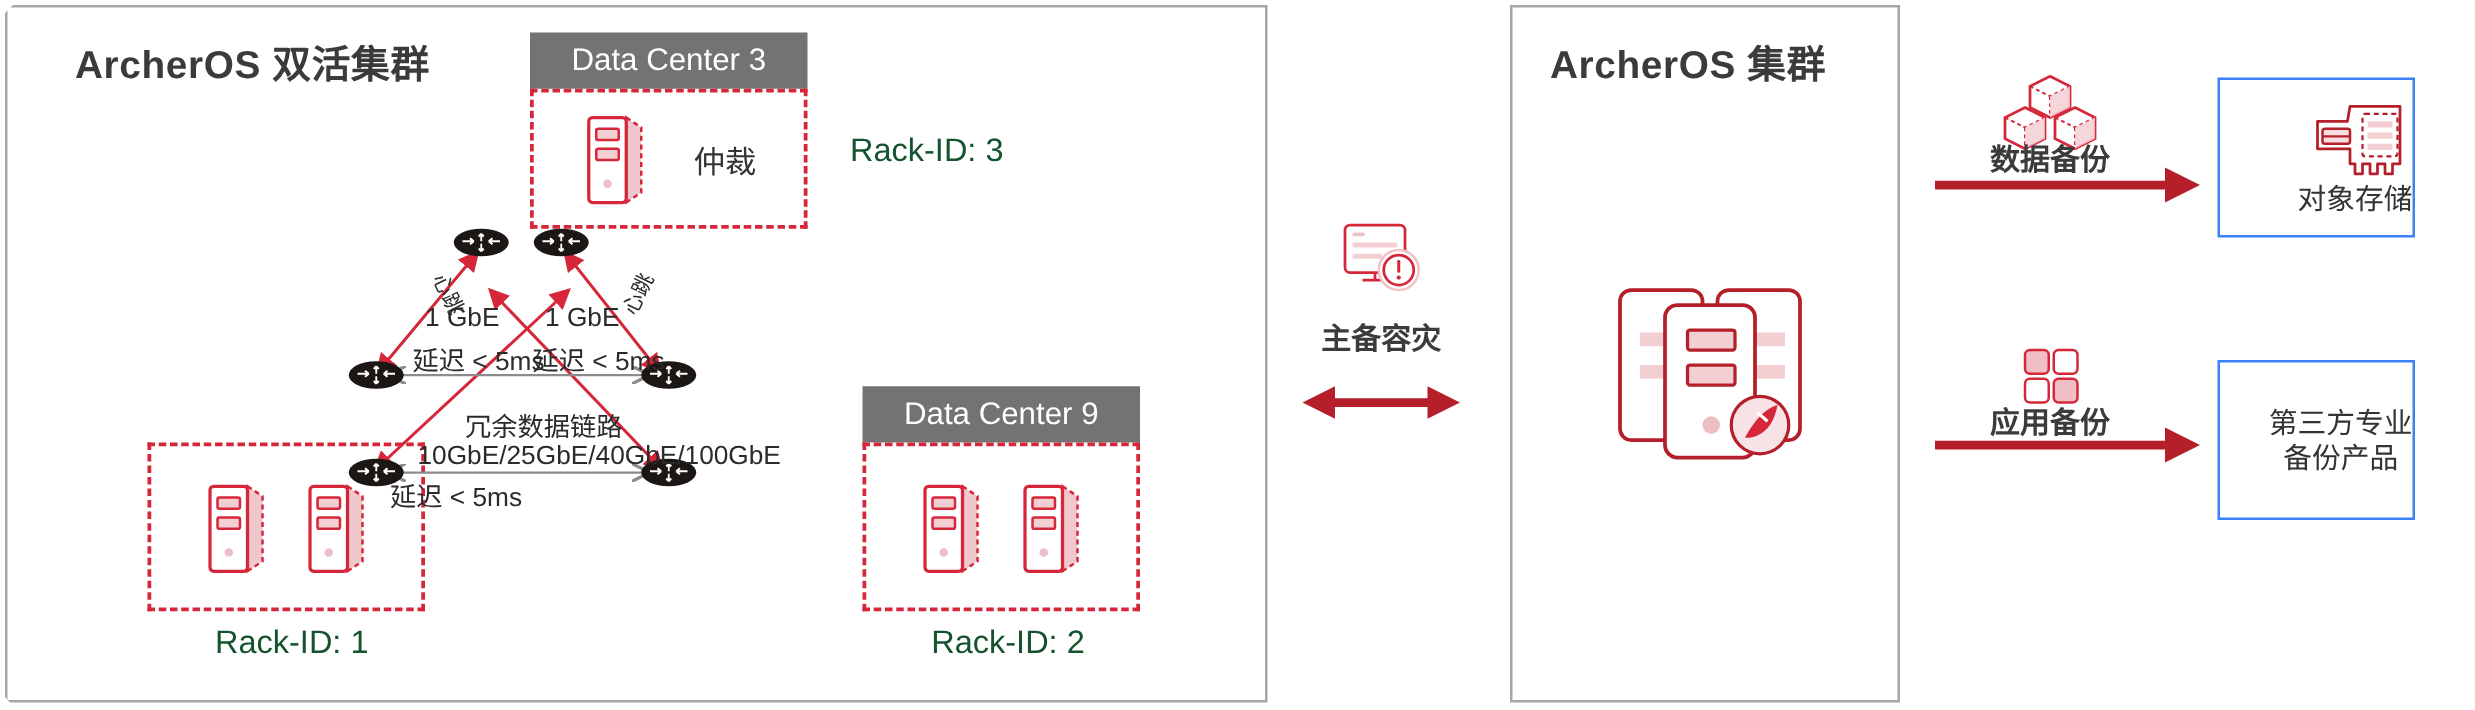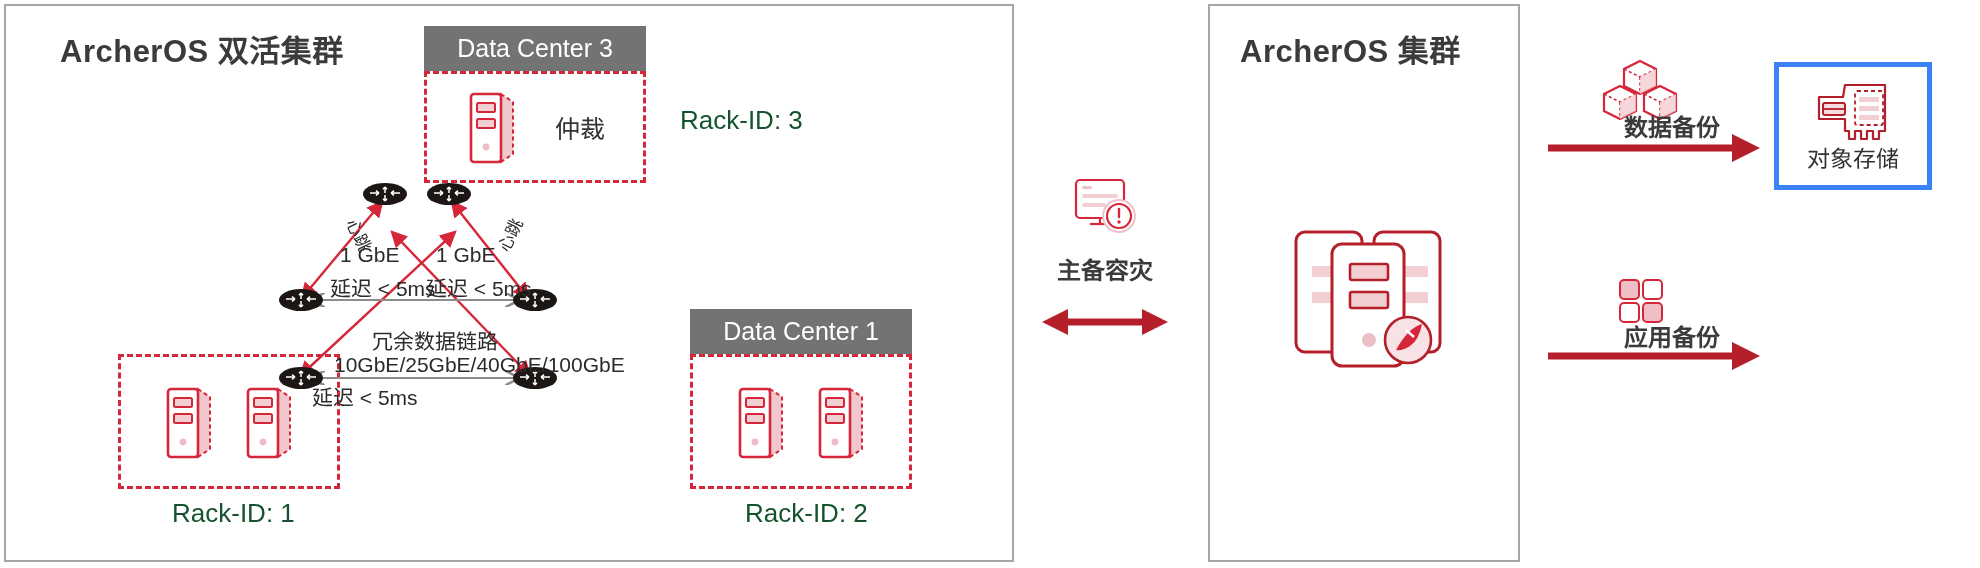--- a/index.html
+++ b/index.html
@@ -11,20 +11,21 @@
   body {
     font-family: "Liberation Sans", "DejaVu Sans", sans-serif;
     color: #333333;
   }
   #canvas {
     position: relative;
     width: 1980px;
     height: 568px;
     background: #ffffff;
     overflow: hidden;
+    border-radius: 24px;
   }
 
   
   .panel {
     position: absolute;
     border: 2px solid #a6a6a6;
     background: #ffffff;
     box-sizing: border-box;
   }
   #panel-left  { left: 4px;    top: 4px; width: 1010px; height: 558px; }
@@ -128,30 +129,30 @@
   #cluster-illus { position: absolute; left: 1288px; top: 218px; }
 
   
   .flow { position: absolute; }
   .flow-label {
     position: absolute;
     font-size: 24px;
     font-weight: bold;
     color: #3b3b3b;
     white-space: nowrap;
-    text-align: right;
+    text-align: center;
   }
   .target-box {
     position: absolute;
-    border: 5px solid #3b82f6;
+    border: 2px solid #3b82f6;
     background: #ffffff;
     box-sizing: border-box;
     display: flex;
     flex-direction: column;
-    align-items: center;
+    align-items: flex-end;
     justify-content: center;
   }
   .target-text {
     font-size: 23px;
     color: #333333;
     text-align: center;
     line-height: 1.22;
     white-space: pre-line;
   }
 
@@ -197,21 +198,21 @@
     <svg width="54" height="78" viewBox="0 0 54 78">
       <path d="M36 6 L48 14 L48 66 L36 74 Z" fill="#f0c7cc" stroke="#d6273a" stroke-width="2" stroke-dasharray="4 3"></path>
       <rect x="6" y="6" width="30" height="68" rx="3" fill="#fff" stroke="#d6273a" stroke-width="2.6"></rect>
       <rect x="12" y="15" width="18" height="9" rx="1.5" fill="#f3cfd3" stroke="#d6273a" stroke-width="2"></rect>
       <rect x="12" y="31" width="18" height="9" rx="1.5" fill="#f3cfd3" stroke="#d6273a" stroke-width="2"></rect>
       <circle cx="21" cy="59" r="3.4" fill="#ecbfc6"></circle>
     </svg>
   </div>
   <div class="rack-id" id="dc1-rack">Rack-ID: 1</div>
 
-  <div class="dc-header" id="dc2-header">Data Center 1</div>
+  <div class="dc-header" id="dc2-header">Data Center 9</div>
   <div class="dc-body" id="dc2-body">
     <svg width="54" height="78" viewBox="0 0 54 78">
       <path d="M36 6 L48 14 L48 66 L36 74 Z" fill="#f0c7cc" stroke="#d6273a" stroke-width="2" stroke-dasharray="4 3"></path>
       <rect x="6" y="6" width="30" height="68" rx="3" fill="#fff" stroke="#d6273a" stroke-width="2.6"></rect>
       <rect x="12" y="15" width="18" height="9" rx="1.5" fill="#f3cfd3" stroke="#d6273a" stroke-width="2"></rect>
       <rect x="12" y="31" width="18" height="9" rx="1.5" fill="#f3cfd3" stroke="#d6273a" stroke-width="2"></rect>
       <circle cx="21" cy="59" r="3.4" fill="#ecbfc6"></circle>
     </svg>
     <svg width="54" height="78" viewBox="0 0 54 78">
       <path d="M36 6 L48 14 L48 66 L36 74 Z" fill="#f0c7cc" stroke="#d6273a" stroke-width="2" stroke-dasharray="4 3"></path>
@@ -360,14 +361,18 @@
   <div class="flow" id="flow2-icon">
     <svg width="46" height="46" viewBox="0 0 46 46">
       <rect x="2" y="2" width="19" height="19" rx="4" fill="#f0bfc6" stroke="#d6273a" stroke-width="2"></rect>
       <rect x="25" y="2" width="19" height="19" rx="4" fill="#fff" stroke="#d6273a" stroke-width="2"></rect>
       <rect x="2" y="25" width="19" height="19" rx="4" fill="#fff" stroke="#d6273a" stroke-width="2"></rect>
       <rect x="25" y="25" width="19" height="19" rx="4" fill="#f0bfc6" stroke="#d6273a" stroke-width="2"></rect>
     </svg>
   </div>
   <div class="flow-label" id="flow2-label">应用备份</div>
 
+  <div class="target-box" id="box-third">
+    <div class="target-text">第三方专业
+备份产品</div>
+  </div>
 
 </div>
 
 </body></html>

